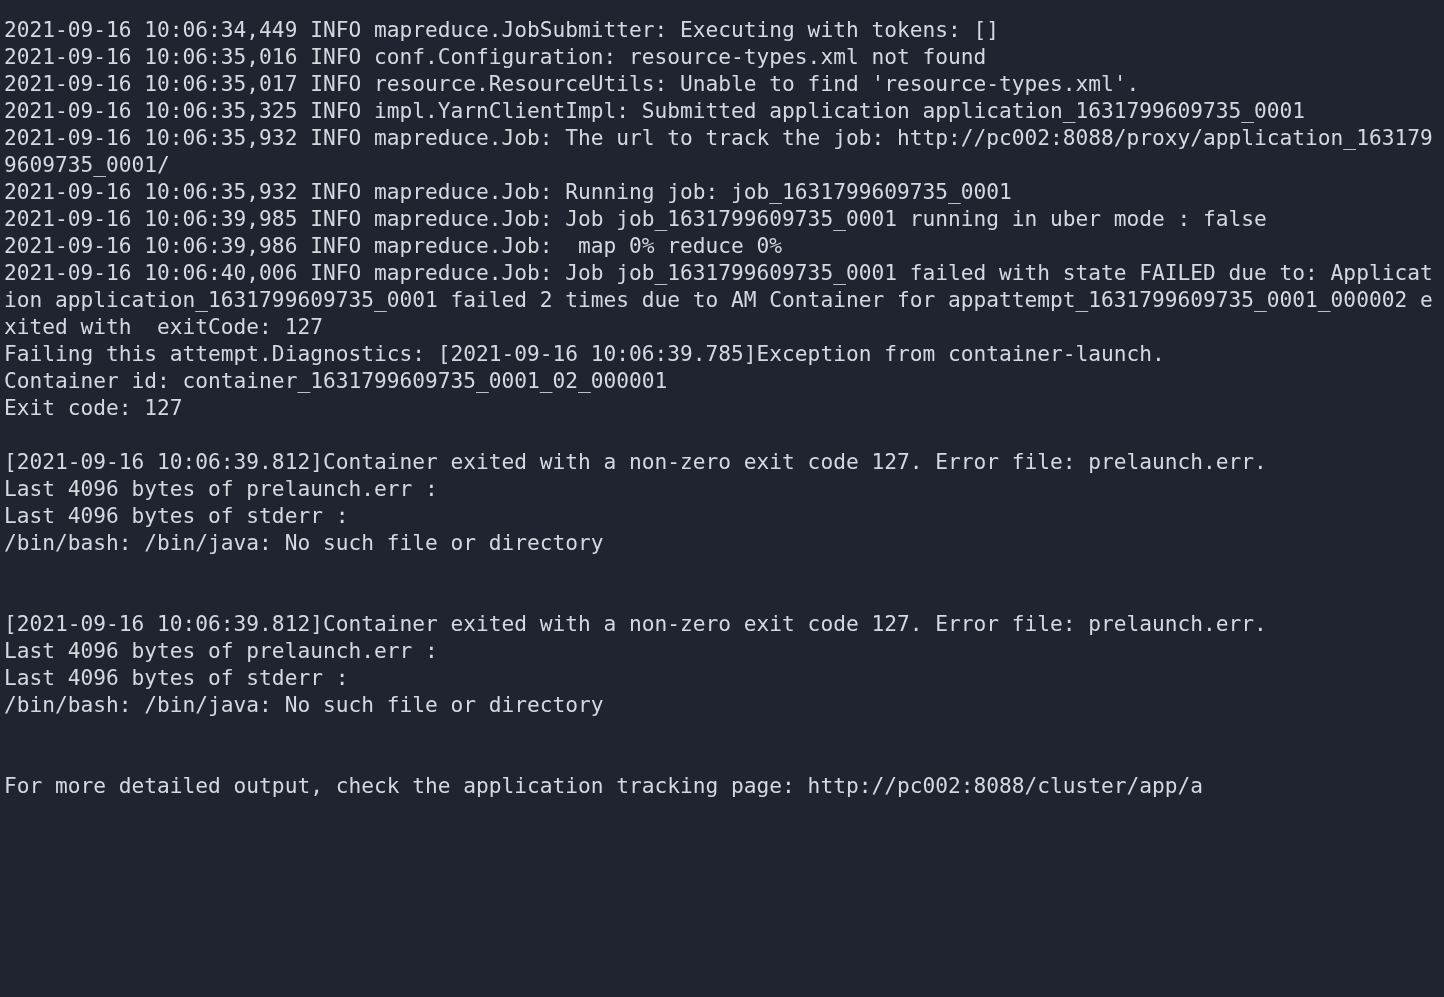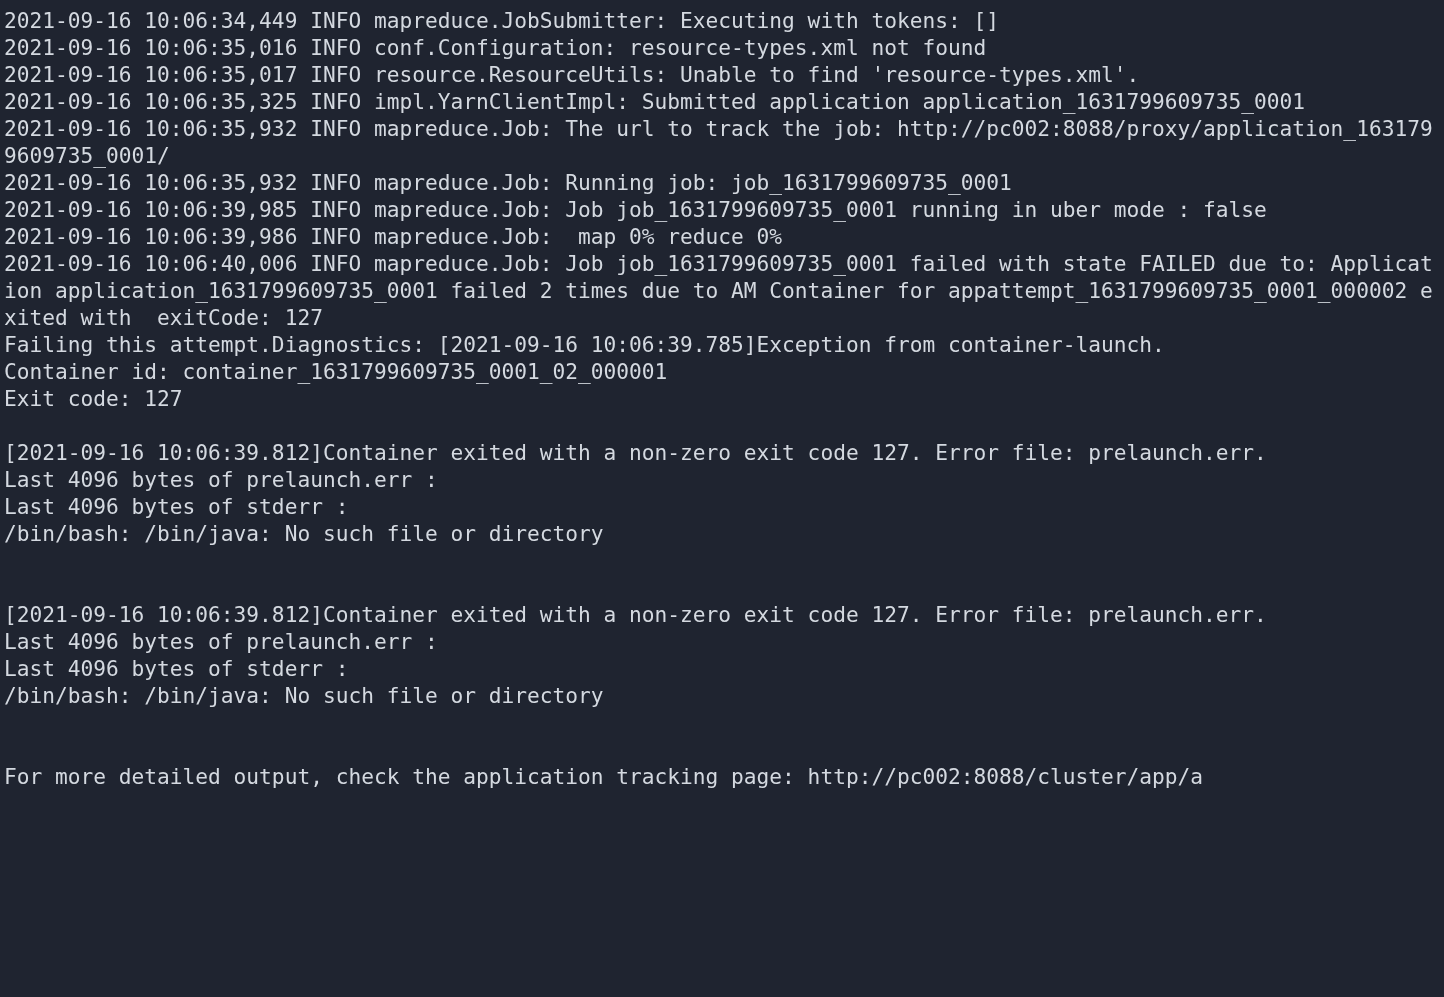--- a/index.html
+++ b/index.html
@@ -5,21 +5,21 @@
   html, body {
     margin: 0;
     padding: 0;
     width: 1444px;
     height: 997px;
     background: #1f2430;
     overflow: hidden;
   }
   pre.terminal {
     margin: 0;
-    padding: 7px 4px;
+    padding: 16px 4px;
     font-family: "DejaVu Sans Mono", "Liberation Mono", "Consolas", monospace;
     font-size: 21.2px;
     line-height: 27px;
     color: #d4d9e0;
     white-space: pre-wrap;
     word-break: break-all;
     font-weight: 500;
     letter-spacing: 0px;
   }
 </style>

